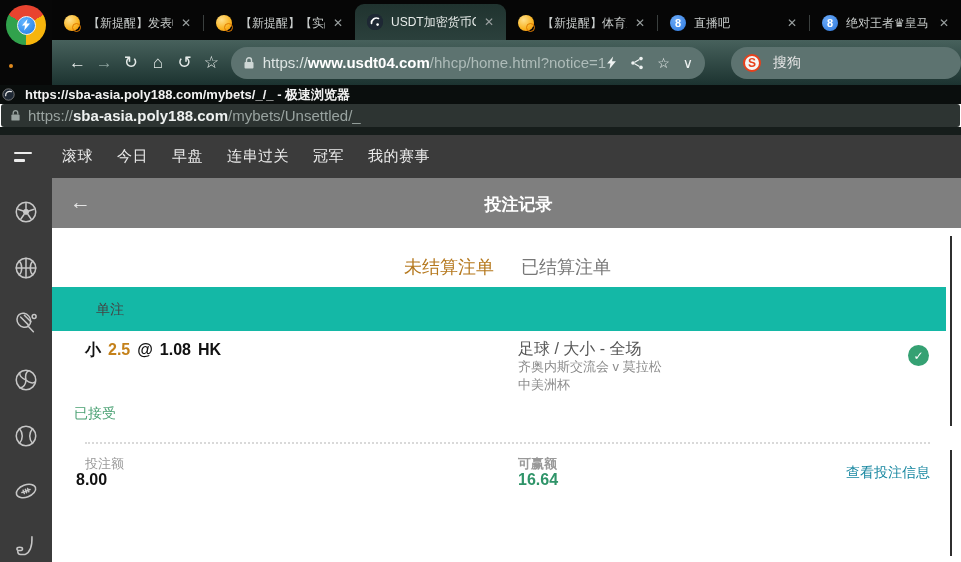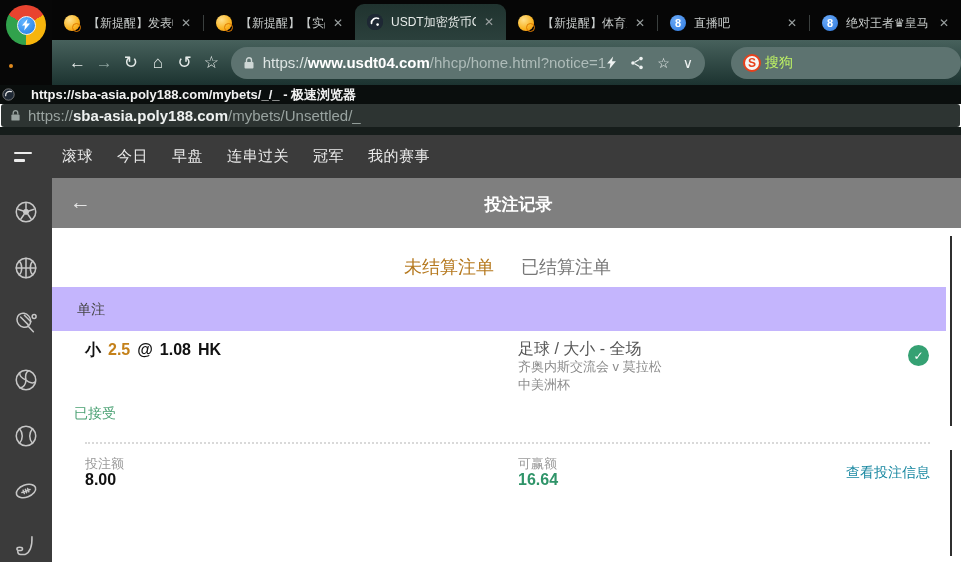--- a/index.html
+++ b/index.html
@@ -29,26 +29,26 @@
   .tbtn.dim { color:#8ba09b; }
   .addr-pill { height:32px; width:478px; margin-left:6px; border-radius:16px; background:#5d7370; display:flex; align-items:center; padding:0 12px; }
   .addr-text { font-size:15px; margin-left:8px; white-space:nowrap; overflow:hidden; }
   .u-scheme { color:#dde5e3; }
   .u-host { color:#ffffff; font-weight:bold; }
   .u-path { color:#aebcb9; }
   .pill-icons { margin-left:auto; display:flex; align-items:center; gap:13px; }
   .pill-icons .ic { color:#eef2f1; font-size:14px; display:flex; align-items:center; }
   .search-pill { height:32px; width:230px; margin-left:26px; border-radius:16px; background:#5d7370; display:flex; align-items:center; padding:0 12px; flex:none; }
   .sogou { width:18px; height:18px; border-radius:50%; background:#f4f6f5; color:#e8401c; border:2px solid #e8401c; font-size:12px; font-weight:bold; display:flex; align-items:center; justify-content:center; }
-  .search-label { color:#bef264; font-size:14px; margin-left:4px; }
+  .search-label { color:#e5e5e5; font-size:14px; margin-left:12px; }
 
   
   .popup-title { position:absolute; top:85px; left:0; width:961px; height:19px; background:#0a0e0d; display:flex; align-items:center; padding-left:2px; }
   .pt-fav { width:13px; height:13px; flex:none; }
-  .pt-text { color:#f2f2f2; font-size:13px; font-weight:bold; margin-left:16px; white-space:nowrap; }
+  .pt-text { color:#f2f2f2; font-size:13px; font-weight:bold; margin-left:10px; white-space:nowrap; }
   .popup-addr { position:absolute; top:104px; left:1px; width:959px; height:23px; background:#2d3432; border-radius:3px; display:flex; align-items:center; padding-left:9px; }
   .popup-addr .addr-text { font-size:15px; margin-left:7px; }
   .popup-addr .u-scheme, .popup-addr .u-path { color:#99a3a0; }
   .popup-addr .u-host { color:#eef1f0; }
   .gapstrip { position:absolute; top:127px; left:0; width:961px; height:8px; background:#161d1b; }
 
   
   .appnav { position:absolute; top:135px; left:0; width:961px; height:43px; background:#3b3b3b; display:flex; align-items:center; }
   .filter-icon { width:18px; margin:0 0 0 14px; display:flex; flex-direction:column; gap:5px; }
   .filter-icon i { display:block; height:2.5px; background:#ececec; border-radius:1px; }
@@ -64,35 +64,35 @@
   
   .main { position:absolute; top:178px; left:52px; width:909px; height:384px; background:#fff; }
   .page-header { position:absolute; top:0; left:0; width:909px; height:50px; background:#7f7f7f; }
   .back-arrow { position:absolute; left:18px; top:12px; color:#e3e3e3; font-size:21px; font-weight:300; cursor:pointer; }
   .page-title { position:absolute; top:15px; left:0; width:100%; text-align:center; color:#fff; font-size:17px; font-weight:bold;margin-left:12px; }
 
   .bet-tabs { position:absolute; top:63px; left:0; width:911px; display:flex; justify-content:center; gap:27px; font-size:18px;margin-top:14px; }
   .bet-tab { color:#777; padding-bottom:9px; cursor:pointer; }
   .bet-tab.active { color:#b5781d; border-bottom:3px solid #b5781d; }
 
-  .section-band { position:absolute; top:109px; left:0; width:894px; height:44px; background:#c4b5fd; line-height:44px; padding-left:25px; font-size:14px; color:#444; }
+  .section-band { position:absolute; top:109px; left:0; width:894px; height:44px; background:#14b8a6; line-height:44px; padding-left:44px; font-size:14px; color:#444; }
 
   .bet-line { position:absolute; top:162px; left:33px; font-size:16px; font-weight:bold; color:#111; }
   .bet-line .ln { color:#c4811a; }
   .bet-line span { margin-right:7px; }
   .bet-right { position:absolute; top:162px; left:466px; line-height:18px; }
   .bet-market { color:#555; font-size:16px; }
   .bet-match, .bet-league { color:#8c8c8c; font-size:13px; }
   .check-badge { position:absolute; top:167px; left:856px; width:21px; height:21px; border-radius:50%; background:#35a173; color:#fff; font-size:12px; font-weight:bold; display:flex; align-items:center; justify-content:center; }
   .bet-status { position:absolute; top:227px; left:22px; font-size:14px; color:#4aa173; }
   .dotted-sep { position:absolute; top:264px; left:33px; width:845px; border-top:2px dotted #d9d9d9; }
   .amt-label { position:absolute; top:277px; font-size:13px; color:#999; }
   .amt-value { position:absolute; top:293px; font-size:16px; font-weight:bold; color:#111; }
-  .stake-label { left:33px; } .stake-value { left:33px; }
-  .win-label { left:466px; } .win-value { left:466px; color:#2f9469; }
+  .stake-label { left:33px; } .stake-value { left:24px; }
+  .win-label { left:466px;font-weight:bold; } .win-value { left:466px; color:#2f9469; }
   .details-link { position:absolute; top:286px; right:31px; font-size:14px; color:#1787a0; cursor:pointer; }
 
   .scroll-seg { position:absolute; left:898px; width:2px; background:#2f2f2f; }
   .seg1 { top:58px; height:190px; } .seg2 { top:272px; height:106px; }
 </style>
 </head>
 <body>
 
 <div class="screen">
 

